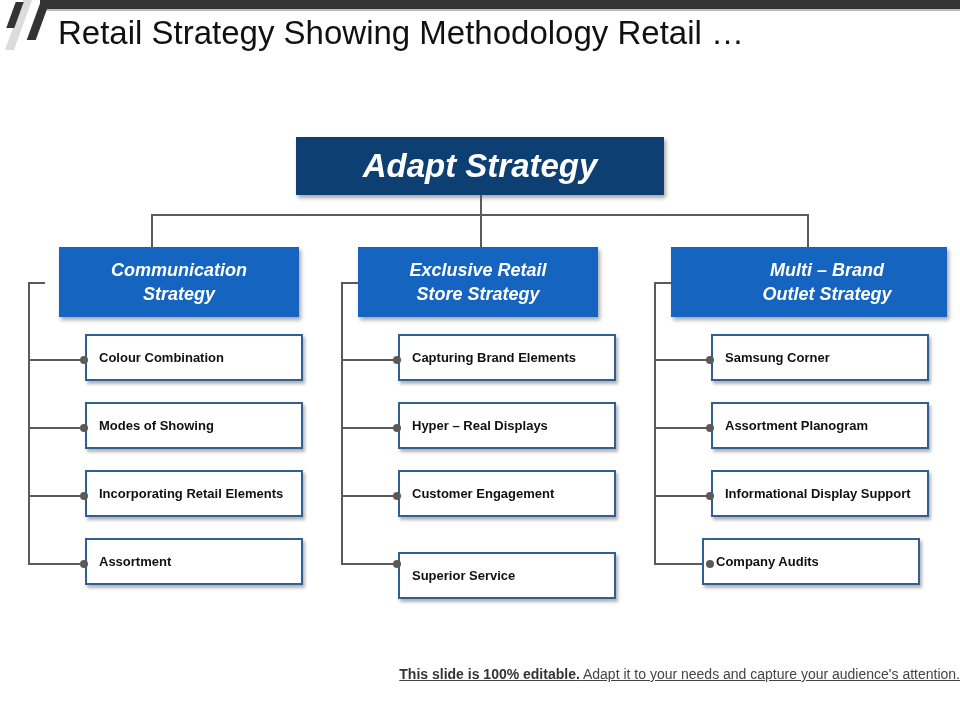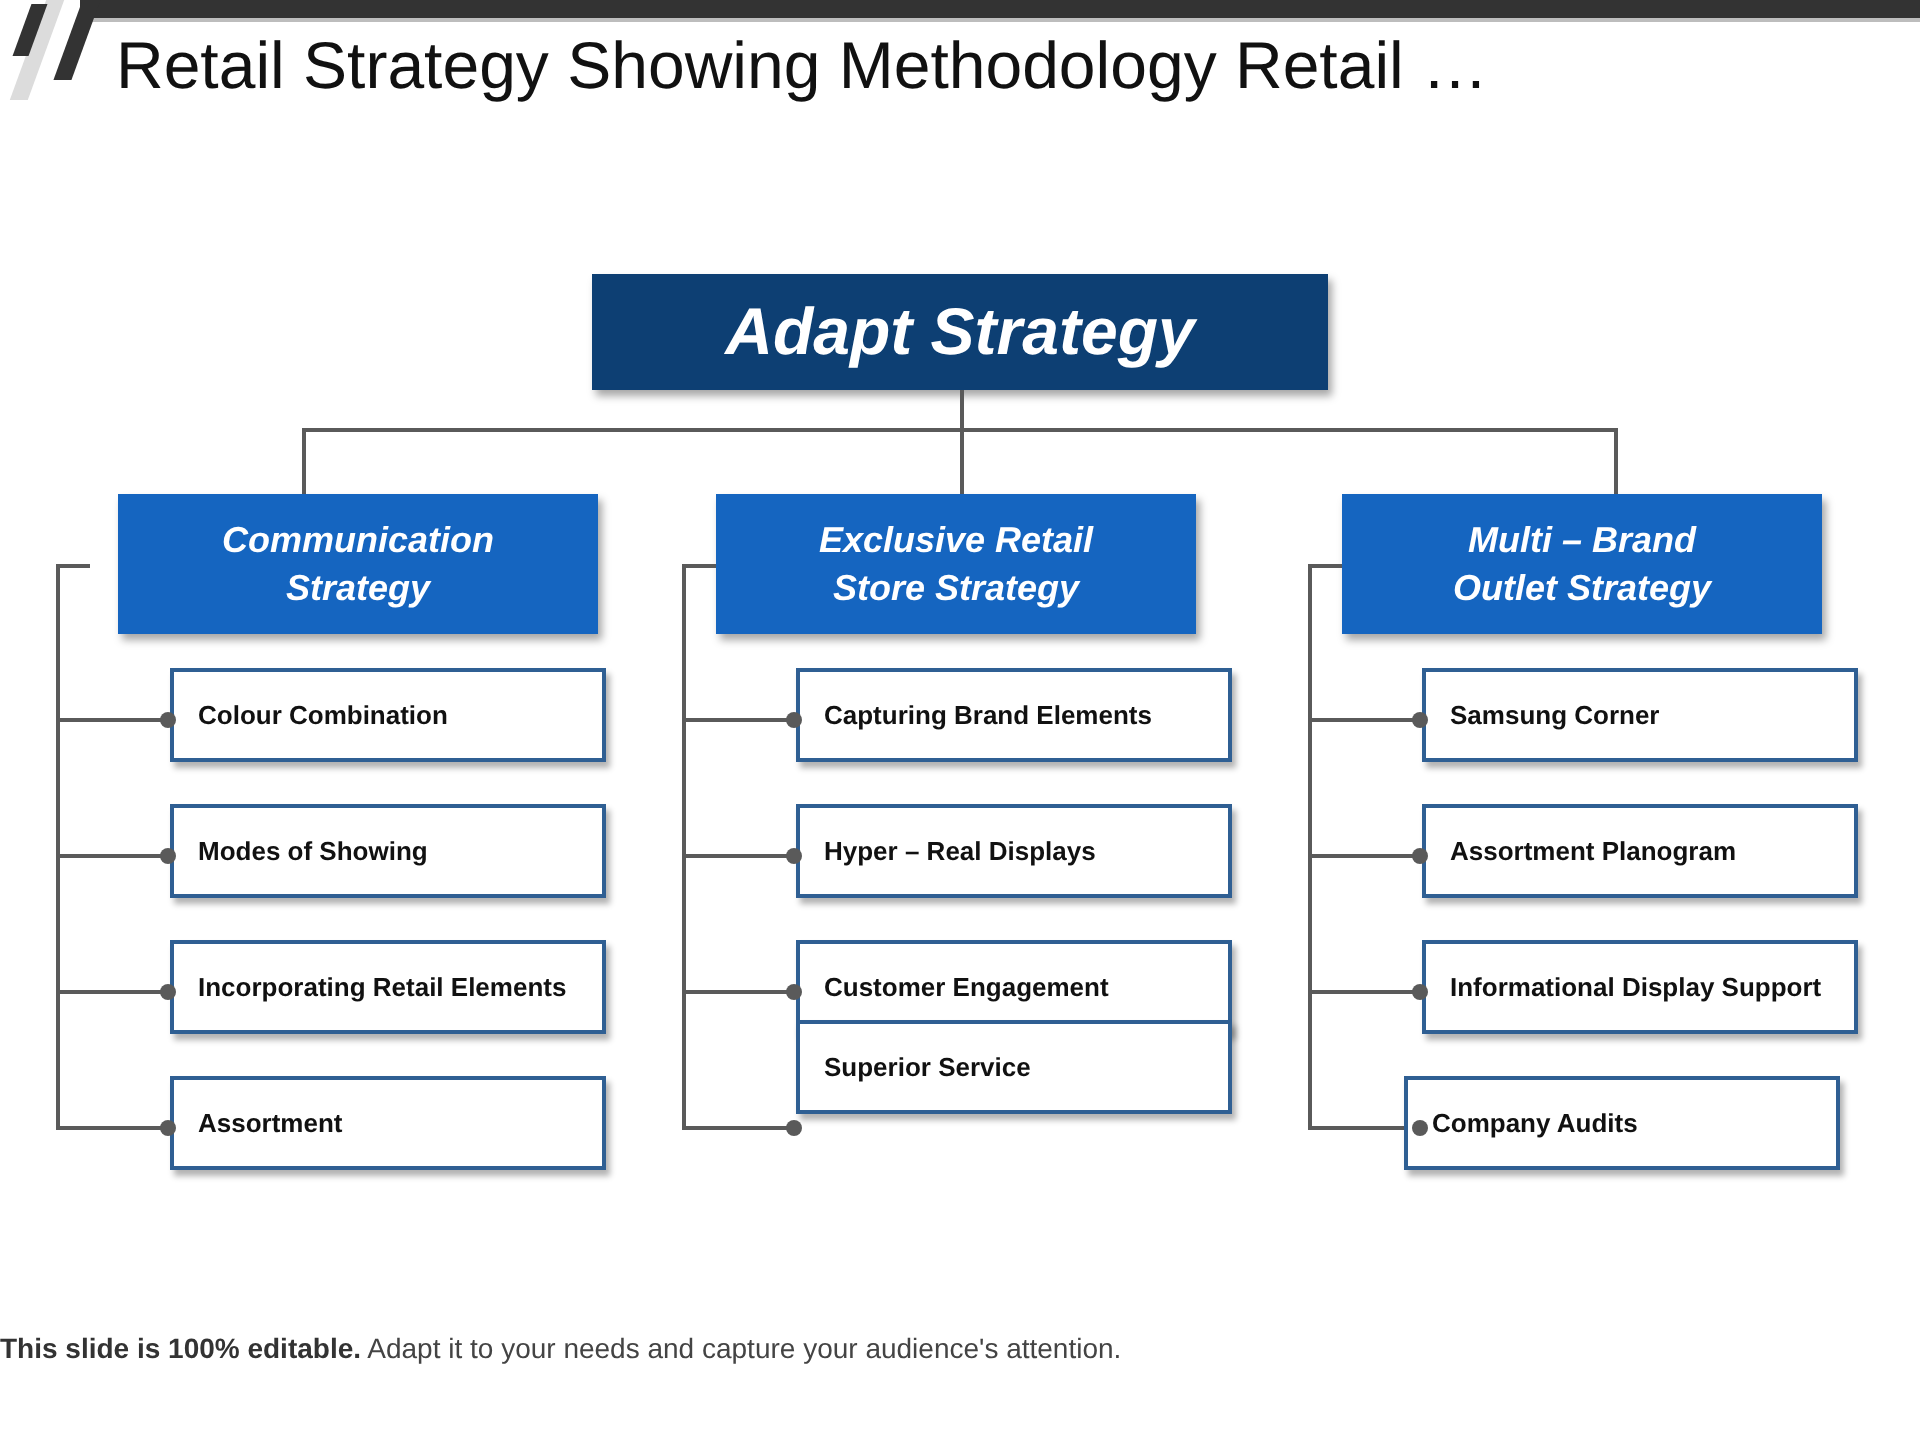--- a/index.html
+++ b/index.html
@@ -18,21 +18,21 @@
           align-items:center; justify-content:center; box-shadow:2px 3px 4px rgba(0,0,0,0.35); }
   .line { position:absolute; background:#5a5a5a; }
   .cat { position:absolute; width:240px; height:70px; background:#1565c0; color:#fff;
          font-weight:bold; font-style:italic; font-size:18px; line-height:24px; text-align:center;
          display:flex; align-items:center; justify-content:center; box-shadow:2px 3px 4px rgba(0,0,0,0.35); }
   .item { position:absolute; width:218px; height:47px; background:#fff; border:2px solid #2f5f93;
           box-shadow:2px 3px 3px rgba(0,0,0,0.3); display:flex; align-items:center;
           font-size:13px; font-weight:bold; color:#111; padding-left:12px; box-sizing:border-box;
           white-space:nowrap; }
   .dot { position:absolute; width:8px; height:8px; border-radius:50%; background:#5a5a5a; }
-  .footer { position:absolute; top:666px; left:0; width:960px; text-align:left; font-size:14px; color:#444; }
+  .footer { position:absolute; top:666px; left:0; width:960px; text-align:right; font-size:14px; color:#444;text-decoration:underline; }
   .footer b { color:#333; }
 </style>
 </head>
 <body>
 
 <div class="topbar"></div>
 <div class="topbar-light"></div>
 <div class="slash slash1"></div>
 <div class="slash slash1b"></div>
 <div class="slash slash2"></div>
@@ -69,27 +69,27 @@
 </div>
 <div class="line" style="left:341px;top:282px;width:17px;height:2px;"></div>
 <div class="line" style="left:341px;top:282px;width:2px;height:283px;"></div>
 <div class="line" style="left:341px;top:359px;width:56px;height:2px;"></div>
 <div class="line" style="left:341px;top:427px;width:56px;height:2px;"></div>
 <div class="line" style="left:341px;top:495px;width:56px;height:2px;"></div>
 <div class="line" style="left:341px;top:563px;width:56px;height:2px;"></div>
 <div class="item" style="left:398px;top:334px;">Capturing Brand Elements</div>
 <div class="item" style="left:398px;top:402px;">Hyper – Real Displays</div>
 <div class="item" style="left:398px;top:470px;">Customer Engagement</div>
-<div class="item" style="left:398px;top:510px;">Superior Service</div>
+<div class="item" style="left:398px;top:552px;">Superior Service</div>
 <div class="dot" style="left:393px;top:356px;"></div>
 <div class="dot" style="left:393px;top:424px;"></div>
 <div class="dot" style="left:393px;top:492px;"></div>
 <div class="dot" style="left:393px;top:560px;"></div>
 
-<div class="cat" style="left:671px;top:247px;">
+<div class="cat" style="left:671px;top:247px;padding-left:36px;">
   <div><span>Multi – Brand</span><br><span>Outlet Strategy</span></div>
 </div>
 <div class="line" style="left:654px;top:282px;width:17px;height:2px;"></div>
 <div class="line" style="left:654px;top:282px;width:2px;height:283px;"></div>
 <div class="line" style="left:654px;top:359px;width:56px;height:2px;"></div>
 <div class="line" style="left:654px;top:427px;width:56px;height:2px;"></div>
 <div class="line" style="left:654px;top:495px;width:56px;height:2px;"></div>
 <div class="line" style="left:654px;top:563px;width:56px;height:2px;"></div>
 <div class="item" style="left:711px;top:334px;text-align:right;">Samsung Corner</div>
 <div class="item" style="left:711px;top:402px;">Assortment Planogram</div>

